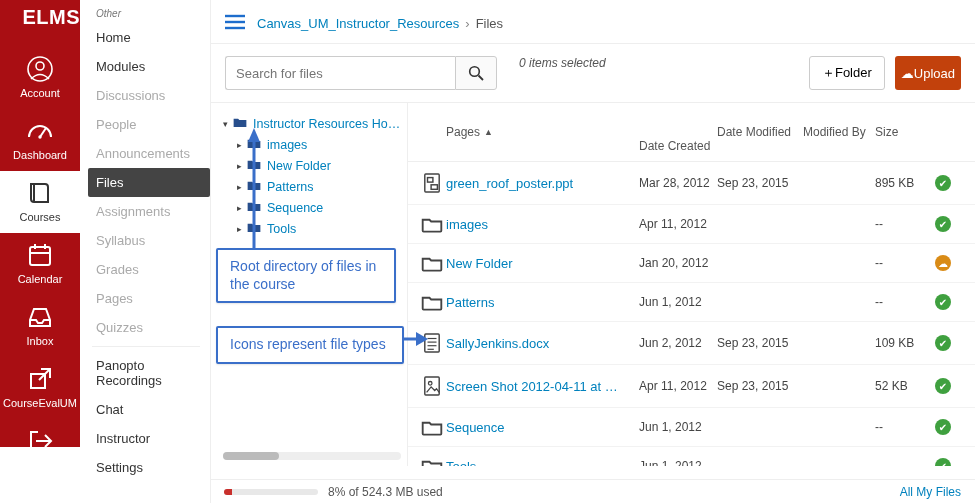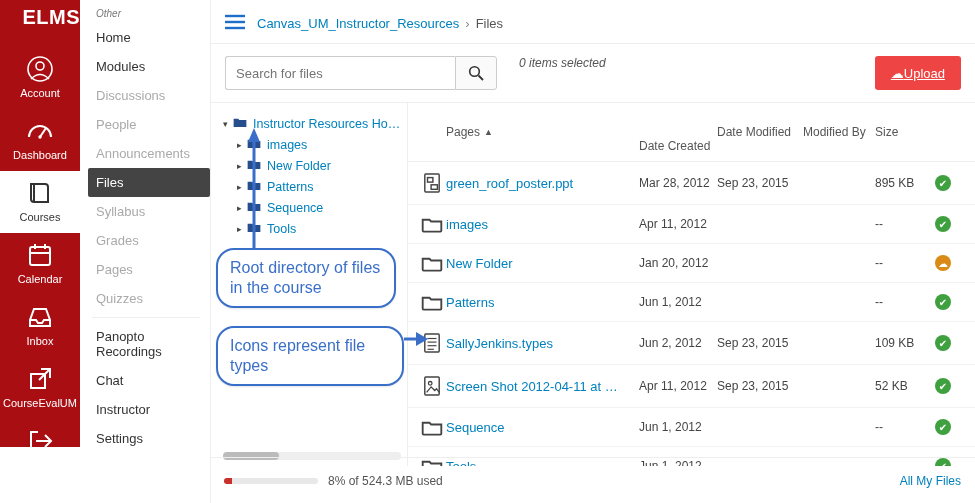--- a/index.html
+++ b/index.html
@@ -31,21 +31,21 @@
   .topline { border-top: 1px solid #eee; margin: 0 0 0 0; }
 
   
   .toolbar { display: flex; padding: 12px 14px; gap: 10px; }
   .searchwrap { display: flex; align-items: center; }
   .searchwrap input { width: 230px; height: 34px; border: 1px solid #ccc; border-right: none; padding: 0 10px; font-size: 13px; border-radius: 3px 0 0 3px; }
   .searchwrap .btn { width: 42px; height: 34px; border: 1px solid #ccc; background: #fafafa; border-radius: 0 3px 3px 0; display: flex; align-items: center; justify-content: center; cursor: pointer; }
   .sel { color: #555; font-style: italic; font-size: 12px; margin-left: 12px; }
   .spacer { flex: 1; }
   .btn-folder { height: 34px; border: 1px solid #ccc; background: #fff; padding: 0 12px; border-radius: 3px; cursor: pointer; font-size: 13px; }
-  .btn-upload { height: 34px; border: none; background: #ef4444; color: #fff; padding: 0 16px; border-radius: 3px; cursor: pointer; font-size: 13px; text-decoration: underline; }
+  .btn-upload { height: 34px; border: none; background: #c2410c; color: #fff; padding: 0 6px; border-radius: 3px; cursor: pointer; font-size: 13px; }
 
   
   .content { display: flex; height: 364px; border-top: 1px solid #eee; }
   .tree { width: 196px; padding: 10px 6px 4px 12px; position: relative; overflow: hidden; }
   .tree-row { display: flex; align-items: center; white-space: nowrap; overflow: hidden; padding: 3px 0; font-size: 12.5px; }
   .tree-row .tri { width: 10px; color: #444; font-size: 9px; flex: none; }
   .tree-row .tri.down { transform: none; }
   .tree-row .fld { width: 16px; color: #274e8c; margin-right: 4px; flex: none; }
   .tree-row.root { color: #0081bd; }
   .tree-row a { color: #0081bd; text-decoration: none; cursor: pointer; overflow: hidden; text-overflow: ellipsis; }
@@ -68,27 +68,27 @@
   .row .dc { width: 78px; font-size: 12px; color: #444; }
   .row .dm { width: 86px; font-size: 12px; color: #444; }
   .row .mb { width: 72px; font-size: 12px; color: #444; }
   .row .sz { width: 60px; font-size: 12px; color: #444; }
   .row .st { width: 30px; }
   .status-dot { width: 16px; height: 16px; border-radius: 50%; display: inline-flex; align-items: center; justify-content: center; color: #fff; font-size: 10px; }
   .status-green { background: #3fa03f; }
   .status-orange { background: #d98b16; }
 
   
-  .storage { position: absolute; left: 210px; right: 0; bottom: 0; height: 46px; border-top: 1px solid #eee; display: flex; align-items: center; padding: 0 14px; gap: 10px; font-size: 12px; color: #555; }
+  .storage { position: absolute; left: 210px; right: 0; bottom: 0; height: 24px; border-top: 1px solid #eee; display: flex; align-items: center; padding: 0 14px; gap: 10px; font-size: 12px; color: #555; }
   .pbar { width: 94px; height: 6px; background: #e8e8e8; border-radius: 3px; overflow: hidden; }
   .pfill { height: 100%; background: #c9302c; }
   .allfiles { margin-left: auto; color: #0081bd; text-decoration: none; cursor: pointer; }
 
   
-  .callout { position: absolute; background: #fff; border: 2px solid #3a6fc9; border-radius: 18px; color: #3a6fc9; padding: 8px 12px; font-size: 16px; line-height: 1.25; box-shadow: 0 1px 2px rgba(0,0,0,.1); }
+  .callout { position: absolute; background: #fff; border: 2px solid #3a6fc9; border-radius: 2px; color: #3a6fc9; padding: 8px 12px; font-size: 14px; line-height: 1.25; box-shadow: 0 1px 2px rgba(0,0,0,.1); }
   .arrow { position: absolute; height: 10px; }
   .arrow line { stroke: #3a6fc9; stroke-width: 3; }
   .arrow path { fill: #3a6fc9; }
 
   
   svg.folder-ic { width: 22px; height: 18px; }
   svg.folder-ic path { fill: none; stroke: #444; stroke-width: 2.2; }
   svg.file-ic { width: 18px; height: 22px; }
   svg.file-ic rect { fill: none; stroke: #444; stroke-width: 1.6; }
 </style>
@@ -137,20 +137,21 @@
 
 <div class="coursenav">
   <div class="section-label">Other</div>
   <div id="coursenav-items">
       <a class="enabled">Home</a>
       <a class="enabled">Modules</a>
       <a class="">Discussions</a>
       <a class="">People</a>
       <a class="">Announcements</a>
       <a class="enabled active">Files</a>
+      <a class="">Assignments</a>
       <a class="">Syllabus</a>
       <a class="">Grades</a>
       <a class="">Pages</a>
       <a class="">Quizzes</a>
       <hr class="sep">
       <a class="enabled">Panopto Recordings</a>
       <a class="enabled">Chat</a>
       <a class="enabled">Instructor</a>
       <a class="enabled">Settings</a>
     </div>
@@ -178,20 +179,21 @@
       <input type="text" placeholder="Search for files" style="">
       <div class="btn">
         <svg width="16" height="16" viewBox="0 0 16 16">
             <circle cx="6.5" cy="6.5" r="4.8" fill="none" stroke="#333" stroke-width="1.6"></circle>
             <line x1="10.5" y1="10.5" x2="15" y2="15" stroke="#333" stroke-width="1.8"></line>
           </svg>
       </div>
     </div>
     <div class="sel">0 items selected</div>
     <div class="spacer"></div>
+    <button class="btn-folder"><span>＋</span><span>Folder</span></button>
     <button class="btn-upload"><span>☁</span><span>Upload</span></button>
   </div>
 
   <div class="content">
     <div class="tree">
       <div class="tree-row root">
         <span class="tri down">▾</span>
         <span class="fld">
           <svg width="14" height="12" viewBox="0 0 22 18">
               <path d="M1 4 h7 l2 2 h11 v11 h-20 z" fill="#274e8c"></path>
@@ -312,21 +314,21 @@
           <div class="row">
     <span class="ic">
               <svg class="file-ic" viewBox="0 0 20 24">
                 <rect x="2" y="2" width="16" height="20" rx="1"></rect>
                 <line x1="5" y1="7" x2="15" y2="7" stroke="#444" stroke-width="1.3"></line>
                 <line x1="5" y1="11" x2="15" y2="11" stroke="#444" stroke-width="1.3"></line>
                 <line x1="5" y1="15" x2="15" y2="15" stroke="#444" stroke-width="1.3"></line>
                 <line x1="5" y1="19" x2="12" y2="19" stroke="#444" stroke-width="1.3"></line>
               </svg>
             </span>
-    <a class="name">SallyJenkins.types</a>
+    <a class="name">SallyJenkins.docx</a>
     <span class="dc">Jun 2, 2012</span>
     <span class="dm">Sep 23, 2015</span>
     <span class="mb"></span>
     <span class="sz">109 KB</span>
     <span class="st"><span class="status-dot status-green">✔</span></span>
           </div>
           <div class="row">
     <span class="ic">
               <svg class="file-ic" viewBox="0 0 20 24">
                 <rect x="2" y="2" width="16" height="20" rx="1"></rect>

